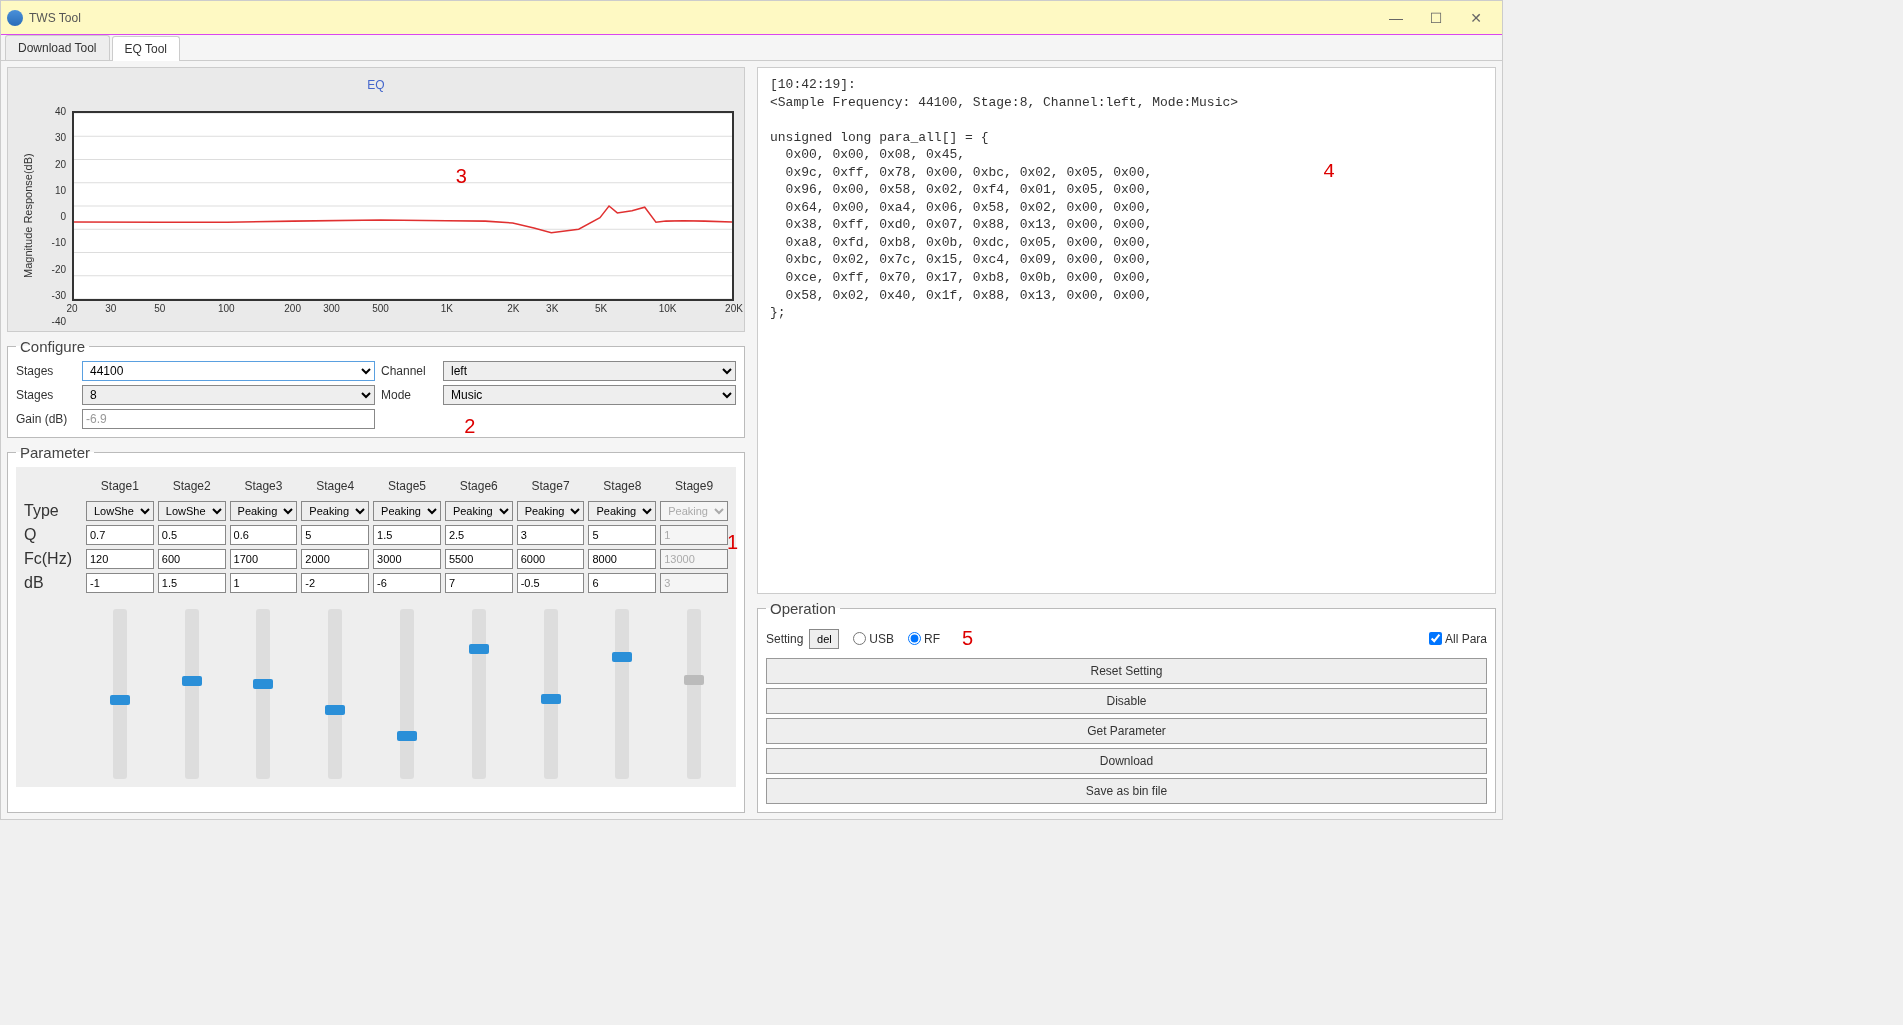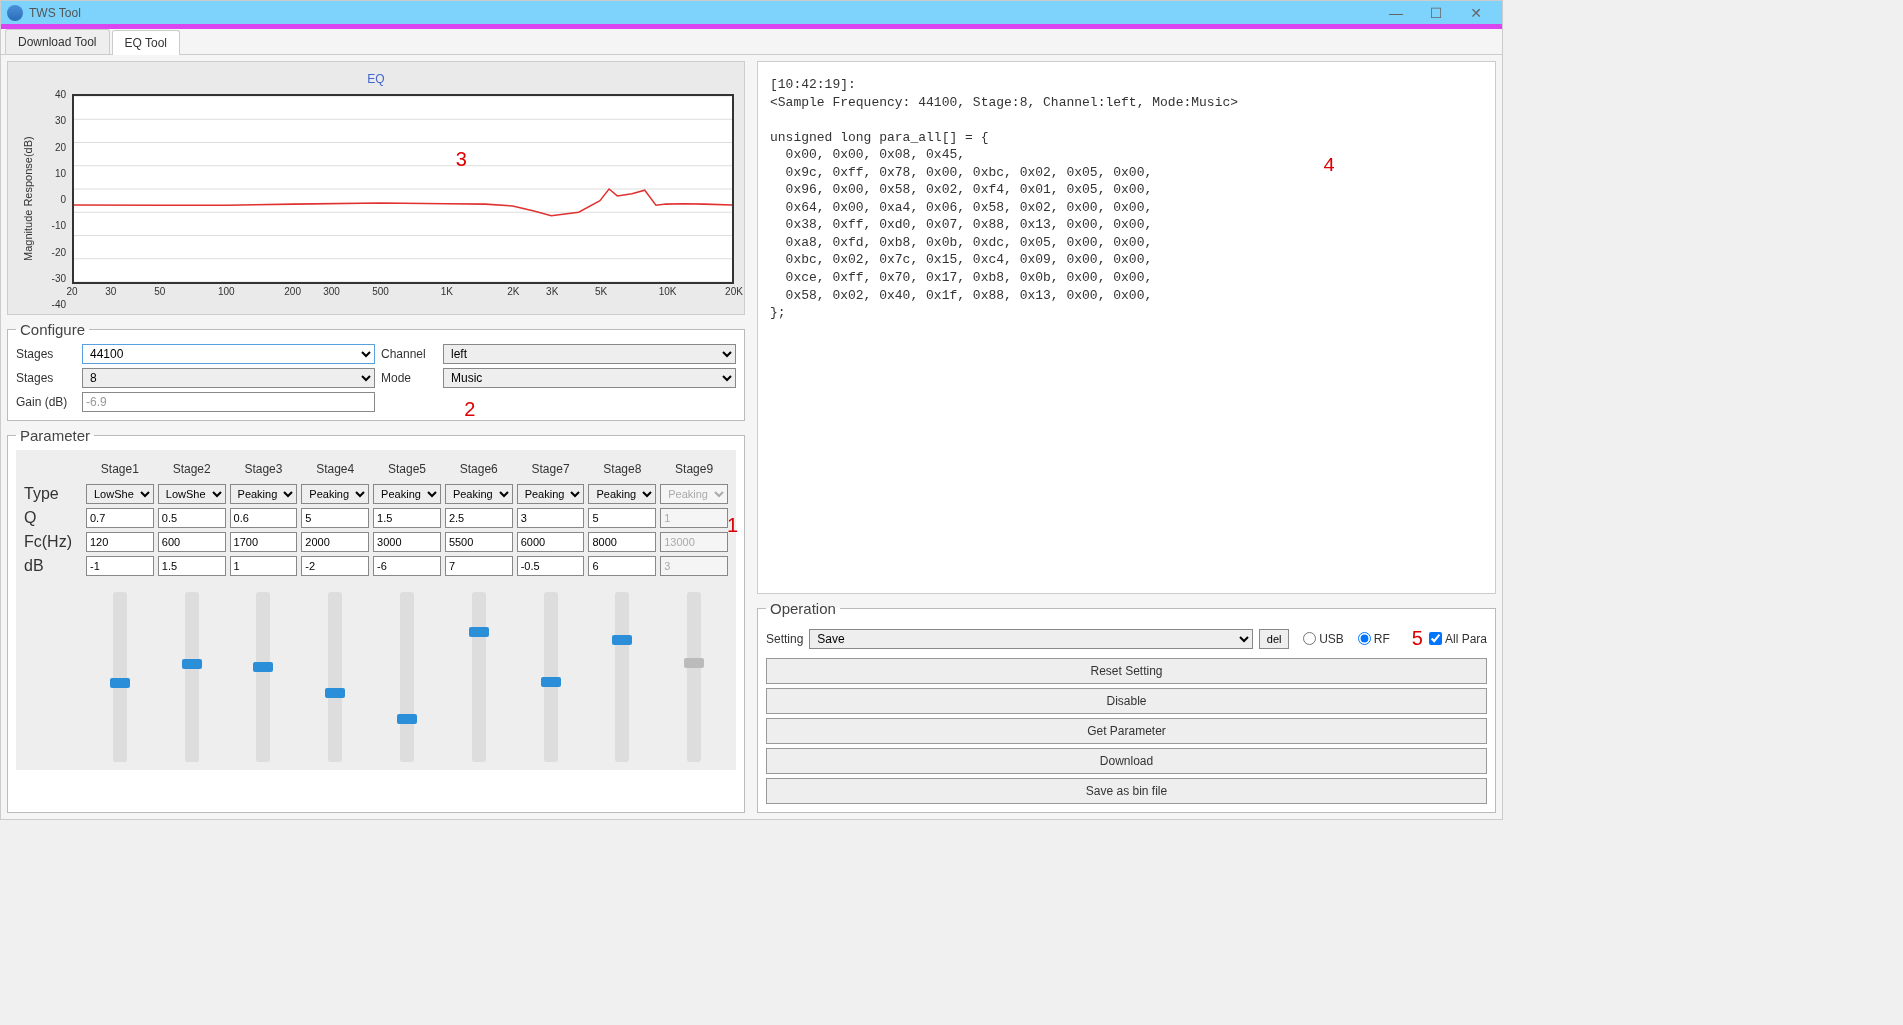--- a/index.html
+++ b/index.html
@@ -1,30 +1,30 @@
 <!DOCTYPE html>
 <html><head>
 <meta charset="utf-8">
 <style>
 * { box-sizing: border-box; margin: 0; padding: 0; }
 body { font-family: "Segoe UI", Tahoma, sans-serif; font-size: 12px; background: #f0f0f0; color: #333; }
 .window { width: 1503px; height: 820px; background: #fff; border: 1px solid #ccc; display: flex; flex-direction: column; }
-.titlebar { height: 28px; background: #7dd3fc; display: flex; align-items: center; padding: 0 6px; border-bottom: 5px solid #d946ef; }
+.titlebar { height: 34px; background: #fef9c3; display: flex; align-items: center; padding: 0 6px; border-bottom: 1px solid #d946ef; }
 .titlebar .icon { width: 16px; height: 16px; border-radius: 50%; background: linear-gradient(#4a90d9,#2a6db9); margin-right: 6px; }
 .titlebar .title { flex: 1; color: #555; font-size: 12px; }
 .winbtns { display: flex; gap: 0; }
 .winbtn { width: 40px; height: 22px; display: flex; align-items: center; justify-content: center; font-size: 14px; color: #666; cursor: pointer; }
 .tabs { display: flex; border-bottom: 1px solid #ccc; padding-left: 4px; background: #f5f5f5; }
 .tab { padding: 5px 12px; border: 1px solid #ccc; border-bottom: none; background: #eee; margin-right: 2px; border-radius: 3px 3px 0 0; cursor: pointer; font-size: 12px; }
 .tab.active { background: #fff; position: relative; top: 1px; }
 .content { flex: 1; display: flex; overflow: hidden; }
 .left-panel { width: 750px; padding: 6px; display: flex; flex-direction: column; gap: 6px; background: #f5f5f5; }
 .right-panel { flex: 1; padding: 6px; display: flex; flex-direction: column; gap: 6px; background: #f5f5f5; }
 .chart-box { background: #eaeaea; border: 1px solid #ccc; padding: 10px; position: relative; }
-.chart-title { text-align: center; color: #4466cc; font-size: 12px; margin-bottom: 8px; }
+.chart-title { text-align: center; color: #4466cc; font-size: 12px; margin-bottom: 19px; }
 .chart-area { position: relative; height: 210px; display: flex; }
 .ylabel { writing-mode: vertical-rl; transform: rotate(180deg); text-align: center; font-size: 11px; padding: 0 4px; color: #333; }
 .plot-col { flex: 1; display: flex; flex-direction: column; }
 .plot { flex: 1; background: #fff; border: 2px solid #333; position: relative; }
 .yticks { position: absolute; left: -32px; top: 0; bottom: 0; width: 28px; }
 .ytick { position: absolute; right: 0; font-size: 10px; transform: translateY(-50%); }
 .xticks { height: 18px; position: relative; margin-top: 2px; }
 .xtick { position: absolute; top: 0; font-size: 10px; transform: translateX(-50%); }
 .xlabel { text-align: center; font-size: 11px; margin-top: 2px; }
 fieldset { border: 1px solid #bbb; padding: 6px 8px 8px 8px; background: #fff; }
@@ -38,21 +38,21 @@
 .param-table { display: grid; grid-template-columns: 58px repeat(9, 1fr); gap: 4px; align-items: center; background: #eee; padding: 8px; }
 .param-hdr { text-align: center; font-size: 12px; padding: 4px 0; }
 .param-row-label { font-size: 16px; }
 .param-cell select, .param-cell input { width: 100%; font-size: 11px; height: 20px; }
 .param-cell.disabled select, .param-cell.disabled input { color: #aaa; background: #f5f5f5; }
 .sliders { display: grid; grid-template-columns: 58px repeat(9, 1fr); gap: 4px; padding: 8px; background: #eee; }
 .slider-col { display: flex; justify-content: center; }
 .vslider { width: 14px; height: 170px; background: #ddd; border-radius: 3px; position: relative; }
 .vslider .thumb { position: absolute; left: -3px; width: 20px; height: 10px; background: #2a8fd8; border-radius: 2px; }
 .vslider.disabled .thumb { background: #bbb; }
-.log-box { flex: 1; background: #fff; border: 1px solid #ccc; padding: 14px 12px; font-family: "Consolas","Courier New",monospace; font-size: 13px; white-space: pre; overflow: auto; line-height: 1.35; position: relative; }
+.log-box { flex: 1; background: #fff; border: 1px solid #ccc; padding: 8px 12px; font-family: "Consolas","Courier New",monospace; font-size: 13px; white-space: pre; overflow: auto; line-height: 1.35; position: relative; }
 .op-box { }
 .op-row1 { display: flex; align-items: center; gap: 6px; padding: 4px 0; }
 .op-row1 select { flex: 1; }
 .op-row1 .delbtn { width: 30px; height: 20px; border: 1px solid #888; background: #eee; font-size: 11px; cursor: pointer; }
 .op-row1 .radio { display: flex; align-items: center; gap: 3px; margin-left: 8px; font-size: 12px; }
 .op-row1 .allpara { margin-left: auto; display: flex; align-items: center; gap: 3px; font-size: 12px; }
 .op-grid { display: grid; grid-template-columns: 1fr; gap: 4px; margin-top: 4px; }
 .op-btn { background: #eee; border: 1px solid #999; padding: 5px 0; text-align: center; font-size: 12px; cursor: pointer; }
 .op-btn.tall { grid-row: span 2; display: flex; align-items: center; justify-content: center; }
 .annot { position: absolute; color: #d00; font-size: 20px; font-weight: normal; pointer-events: none; }
@@ -273,21 +273,20 @@
   0xce, 0xff, 0x70, 0x17, 0xb8, 0x0b, 0x00, 0x00,
   0x58, 0x02, 0x40, 0x1f, 0x88, 0x13, 0x00, 0x00,
 };</span>
         <div class="annot" style="top:90px;right:160px;">4</div>
       </div>
 
       <fieldset class="op-box" style="position:relative;">
         <legend>Operation</legend>
         <div class="op-row1">
           <span>Setting</span>
-          <select><option>Save</option></select>
           <button class="delbtn">del</button>
           <label class="radio">
               <input type="radio" name="conn" style=""> 
               <span>USB</span>
             </label>
           <label class="radio">
               <input type="radio" name="conn" checked="" style=""> 
               <span>RF</span>
             </label>
           <span class="annot" style="position:static;margin-left:16px;">5</span>

